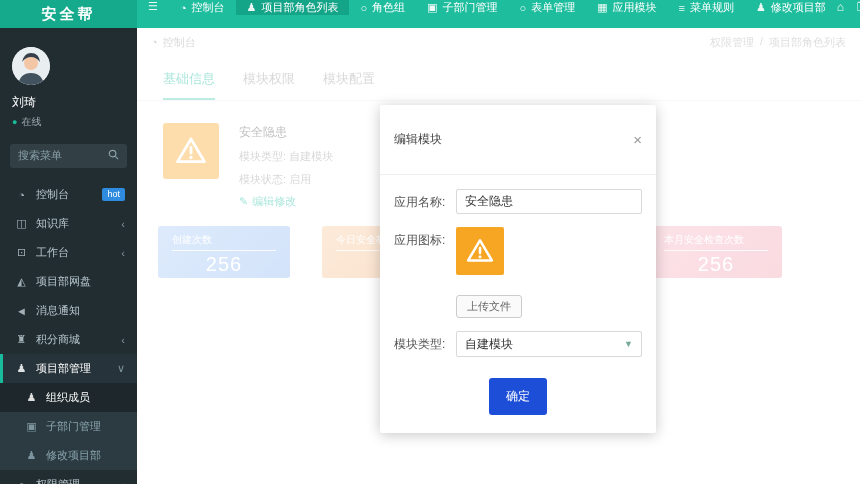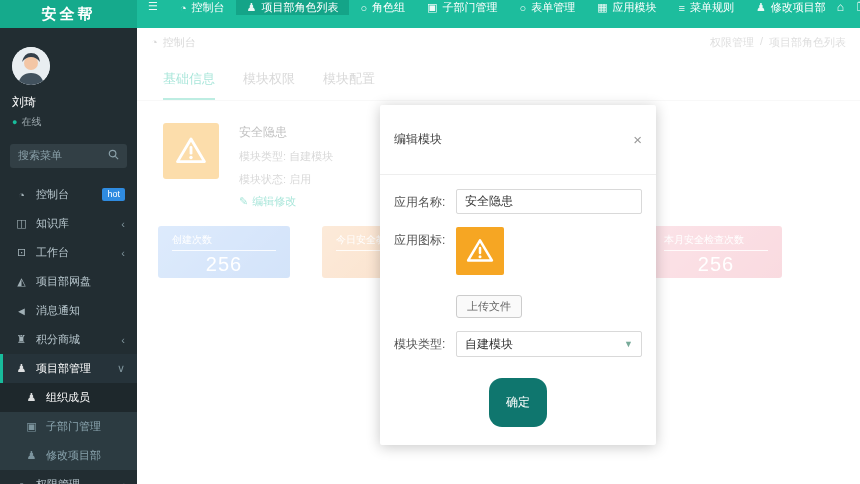--- a/index.html
+++ b/index.html
@@ -69,21 +69,21 @@
   .modal-close { margin-left:auto; color:#999; font-size:15px; line-height:1; cursor:pointer; }
   .modal-body { padding:14px 14px 4px; font-size:12px; color:#555; }
   .form-row { display:flex; margin-bottom:13px; align-items:flex-start; }
   .form-label { width:62px; flex:none; padding-top:5px; }
   .text-input { flex:1; border:1px solid #d9d9d9; border-radius:2px; height:25px; padding:0 8px; font-size:12px; color:#333; outline:none; font-family:inherit; background:#fff; }
   .app-icon { width:48px; height:48px; background:#f6a623; border-radius:2px; display:flex; align-items:center; justify-content:center; }
   .upload-btn { margin-top:20px; border:1px solid #ccc; background:#fafafa; border-radius:3px; font-size:11px; color:#666; padding:3px 10px; cursor:pointer; font-family:inherit; }
   .select-box { flex:1; border:1px solid #d9d9d9; border-radius:2px; height:26px; display:flex; align-items:center; padding:0 8px; cursor:pointer; color:#333; }
   .select-caret { margin-left:auto; font-size:9px; color:#7a9; }
   .modal-footer { text-align:center; padding:4px 0 18px; }
-  .confirm-btn { background:#0f766e; color:#fff; border:none; border-radius:13px; padding:16px 17px; font-size:12px; cursor:pointer; font-family:inherit; }
+  .confirm-btn { background:#1d4ed8; color:#fff; border:none; border-radius:3px; padding:10px 17px; font-size:12px; cursor:pointer; font-family:inherit; }
 </style>
 </head>
 <body>
 
 <div class="topbar">
   <div class="brand">安全帮</div>
   <div class="nav-item">
     <span class="ic">☰</span>
   </div>
   <div class="nav-item">

